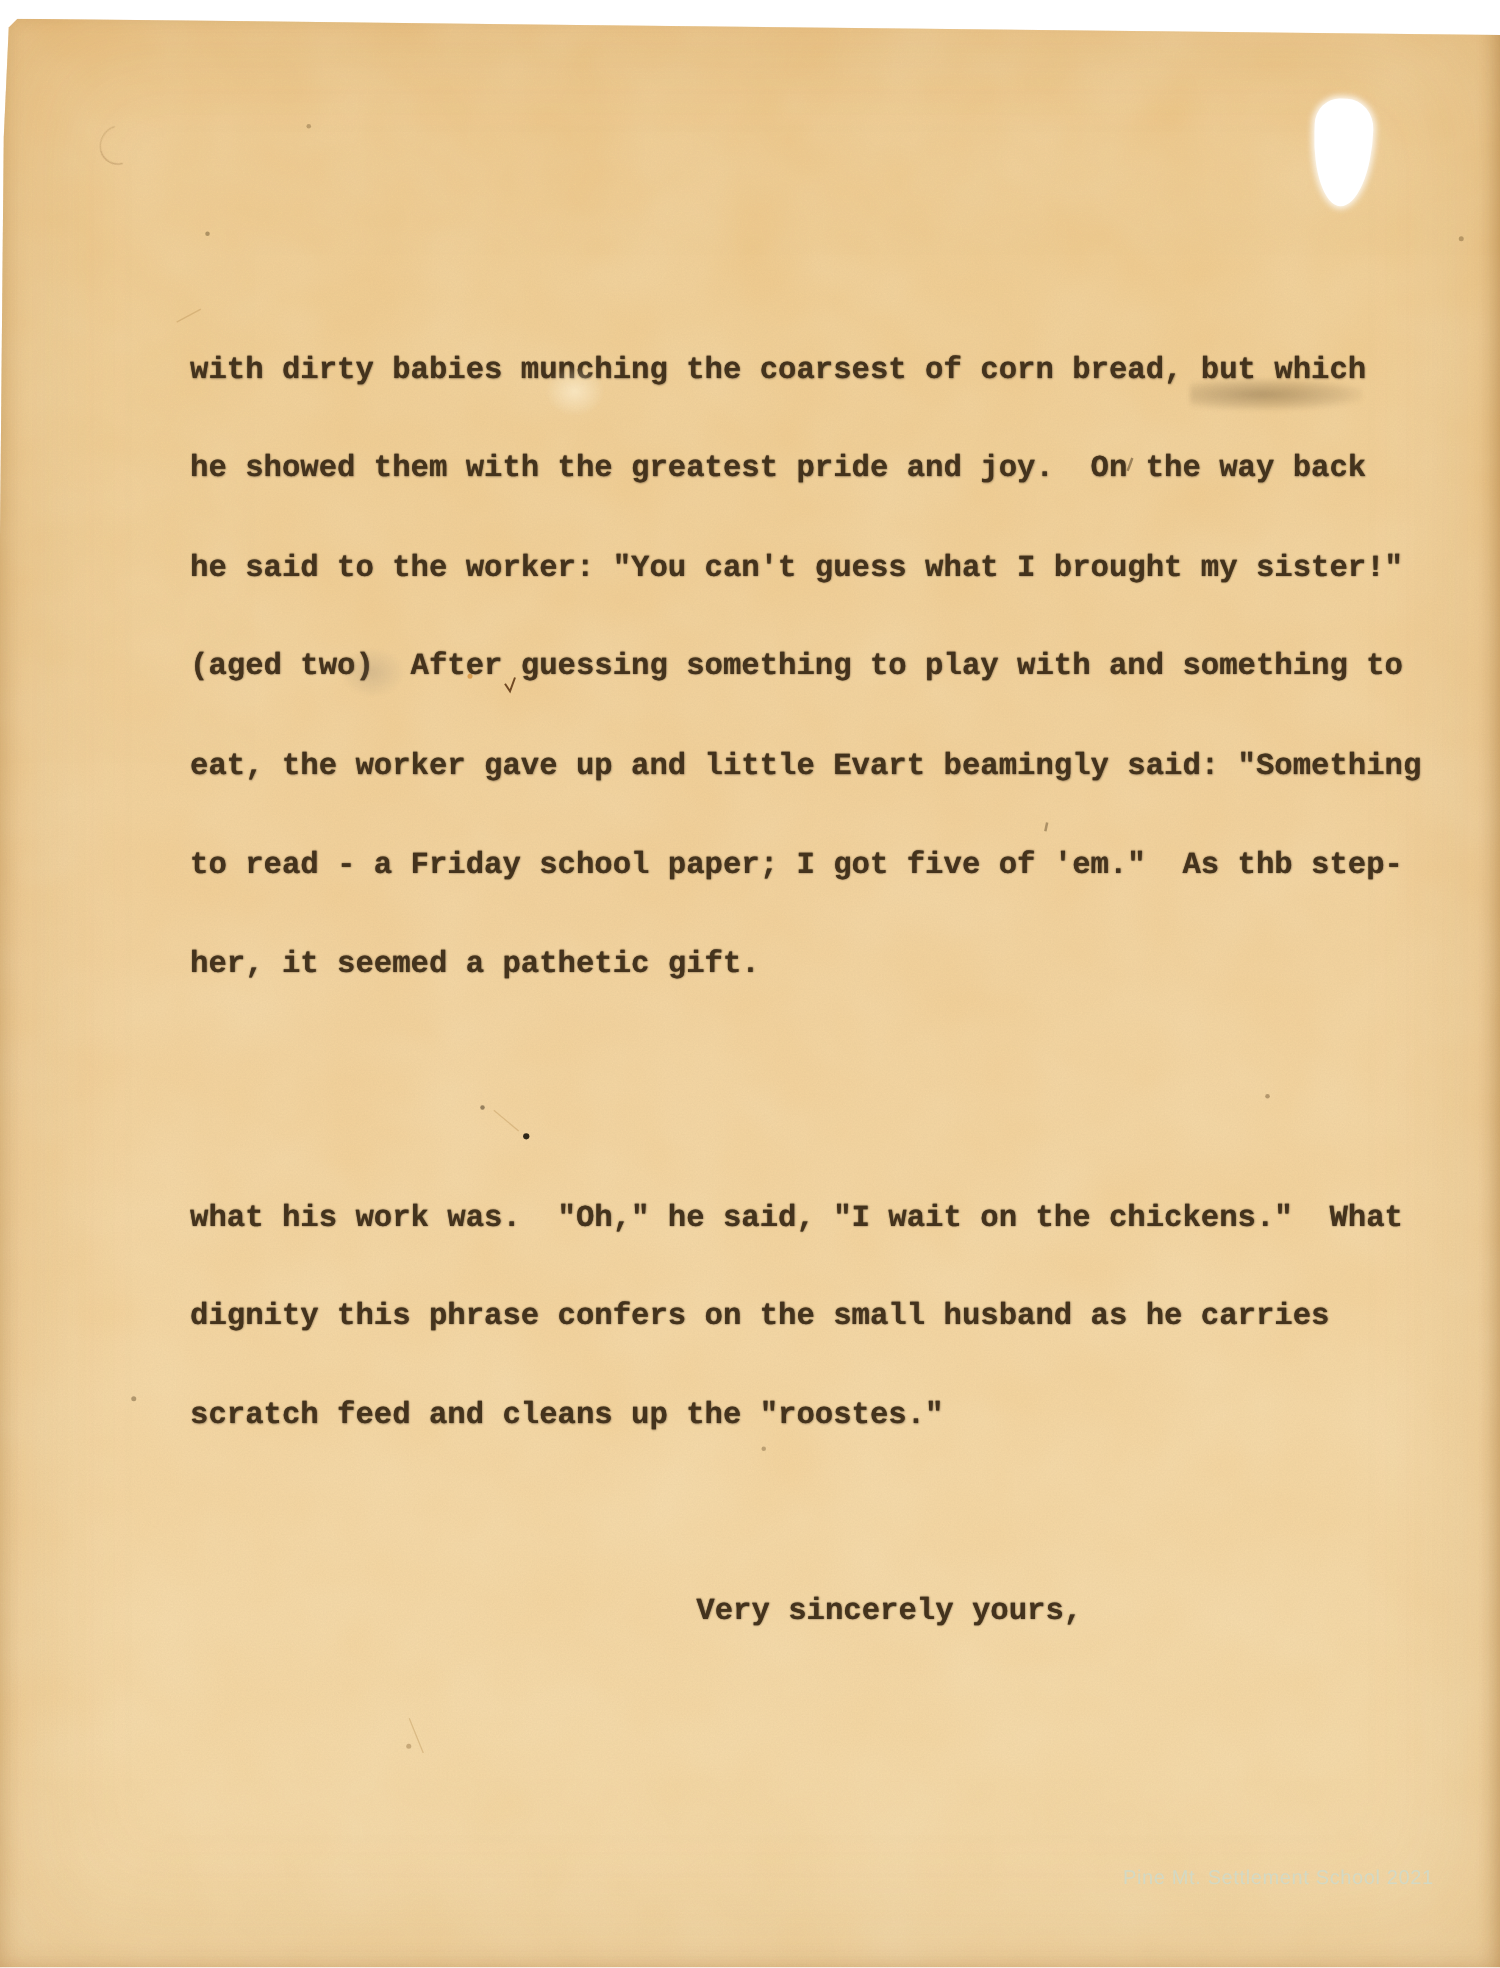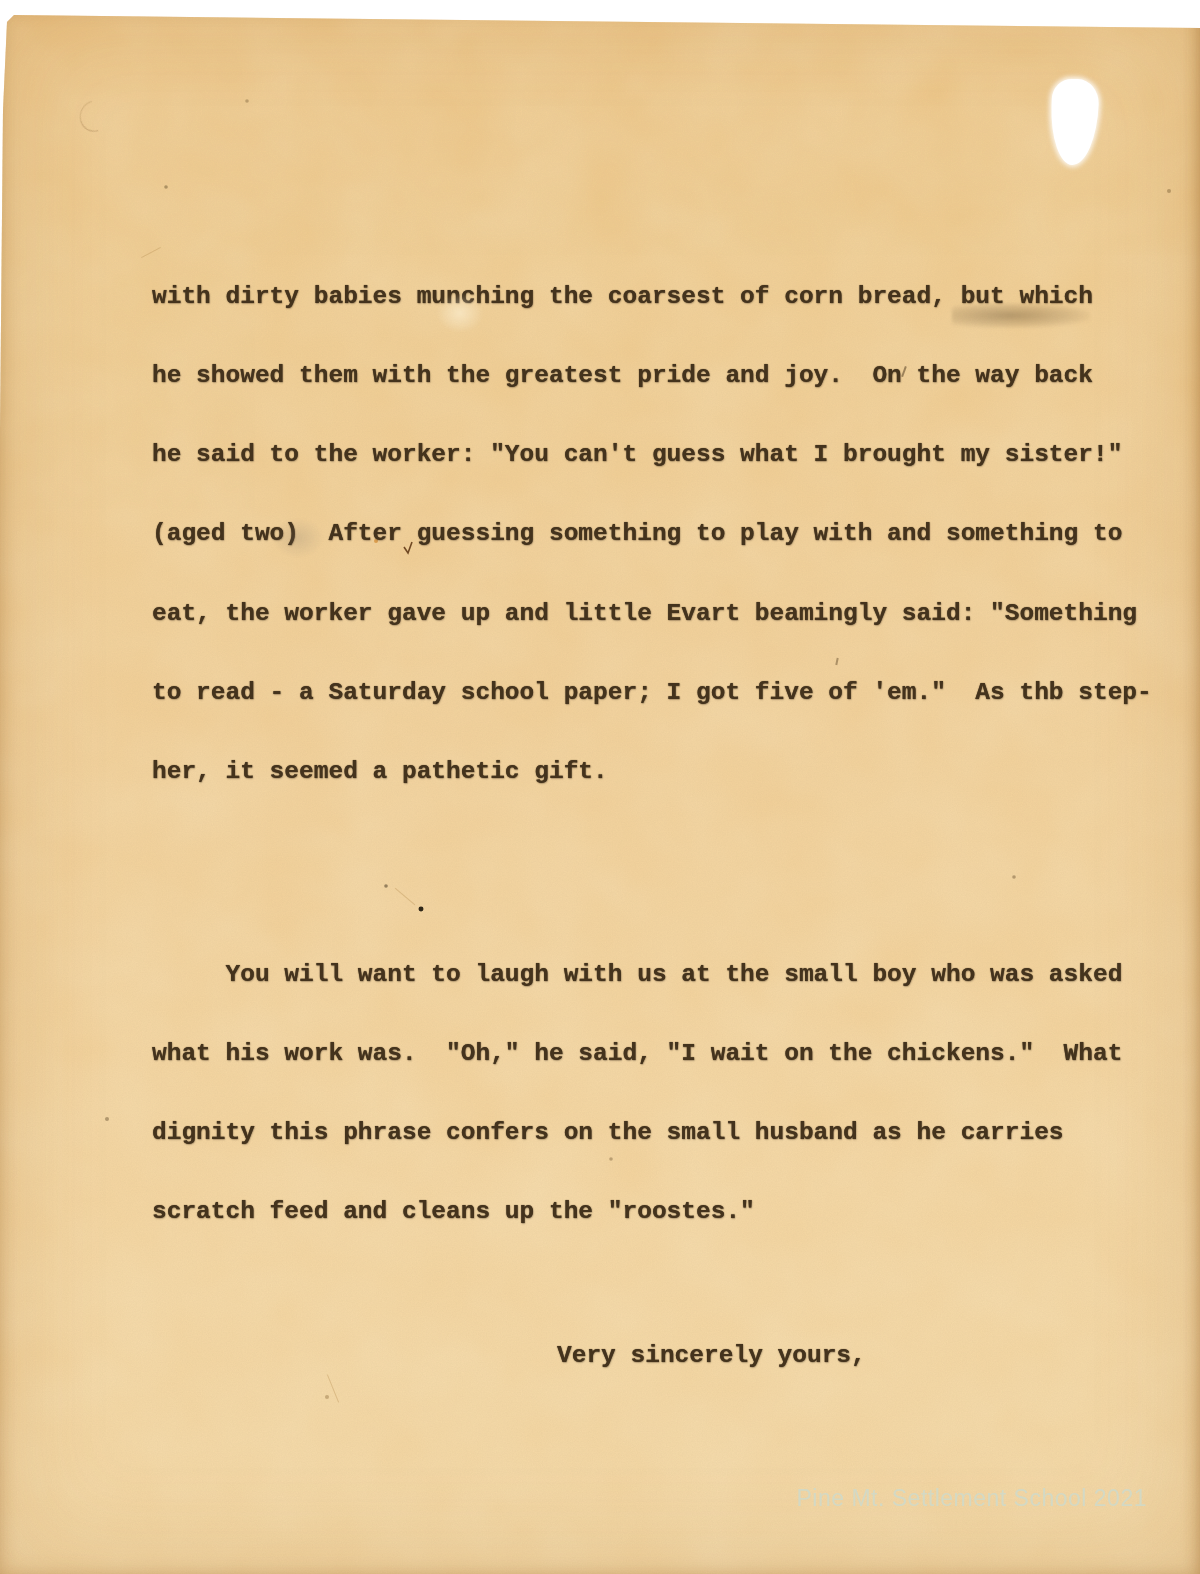--- a/index.html
+++ b/index.html
@@ -32,27 +32,27 @@
   .content {
     position: absolute; left: 152px; top: 178px;
     font: 700 24.5px/26.4px "Liberation Mono", "DejaVu Sans Mono", monospace;
     color: #44331d;
     text-shadow: 0 0 1px rgba(59,44,25,0.85), 0.5px 0.5px 1.6px rgba(59,44,25,0.30);
     white-space: pre;
   }
   .line { white-space: pre; }
   .line:nth-child(odd) { transform: translateY(0.4px); }
   .para2 { margin-top: 18px; }
-  .closing { margin-top: 12px; margin-left: 405px; }
+  .closing { margin-top: 25px; margin-left: 405px; }
 
   
   .watermark {
     position: absolute; right: 53px; bottom: 62px;
     font-family: "Liberation Sans", sans-serif;
-    font-size: 23px; font-weight: 400; letter-spacing: 0.5px;
+    font-size: 16px; font-weight: 400; letter-spacing: 0.5px;
     color: rgba(207,217,200,0.88);
   }
 
   
   .tear {
     position: absolute; left: 1051px; top: 79px; width: 47px; height: 86px;
     background: #ffffff;
     border-radius: 42% 46% 52% 48% / 24% 28% 72% 68%;
     box-shadow: 0 0 5px 2px rgba(255,255,255,0.85);
     transform: rotate(2deg);
@@ -138,25 +138,24 @@
   <div class="fiber fiber2"></div>
   <div class="fiber fiber3"></div>
 
   <div class="content">
     <div class="para para1">
       <div class="line">with dirty babies munching the coarsest of corn bread, but which</div>
       <div class="line">he showed them with the greatest pride and joy.  On the way back</div>
       <div class="line">he said to the worker: "You can't guess what I brought my sister!"</div>
       <div class="line">(aged two)  After guessing something to play with and something to</div>
       <div class="line">eat, the worker gave up and little Evart beamingly said: "Something</div>
-      <div class="line">to read - a Saturday school paper; I got five of 'em."  As thb step-</div>
+      <div class="line">to read - a Friday school paper; I got five of 'em."  As thb step-</div>
       <div class="line">her, it seemed a pathetic gift.</div>
     </div>
     <div class="para para2">
-      <div class="line">     You will want to laugh with us at the small boy who was asked</div>
       <div class="line">what his work was.  "Oh," he said, "I wait on the chickens."  What</div>
       <div class="line">dignity this phrase confers on the small husband as he carries</div>
       <div class="line">scratch feed and cleans up the "roostes."</div>
     </div>
     <div class="closing">Very sincerely yours,</div>
     
     
   </div>
 
   <div class="smudge-step"></div>

